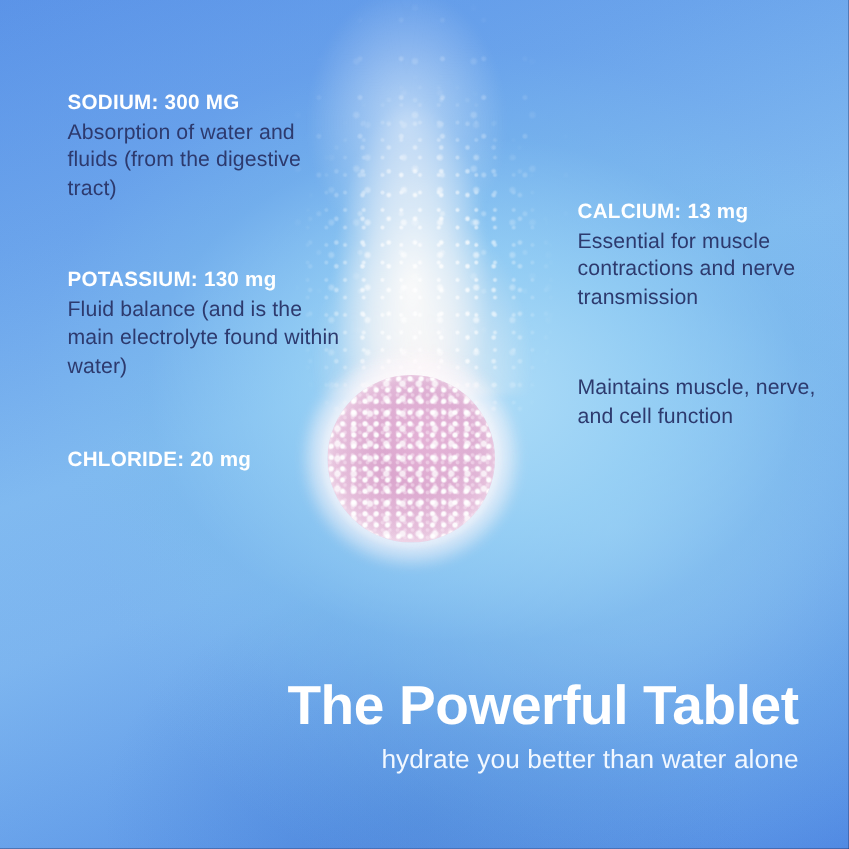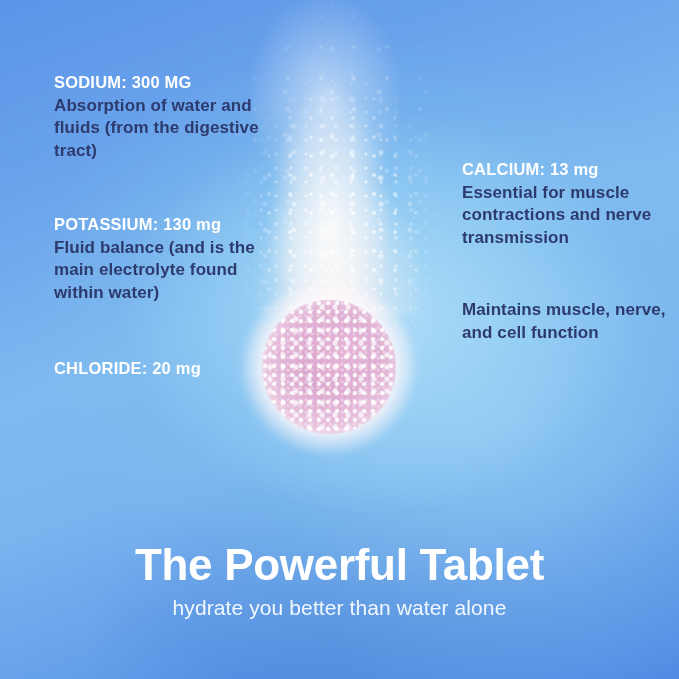--- a/index.html
+++ b/index.html
@@ -123,40 +123,40 @@
     margin: 0 0 2px 0;
     font-size: 16.5px;
     font-weight: bold;
     color: #ffffff;
     letter-spacing: 0.2px;
     line-height: 1.25;
   }
   .nutrient-desc {
     margin: 0;
     font-size: 17px;
-    font-weight: bold;
+    font-weight: normal;
     color: #2d3a6e;
     line-height: 1.33;
     letter-spacing: 0.1px;
   }
 
   .b-sodium    { left: 54px;  top: 72px;  width: 215px; }
   .b-potassium { left: 54px;  top: 214px; width: 222px; }
   .b-chloride  { left: 54px;  top: 358px; width: 235px; }
   .b-calcium   { left: 462px; top: 159px; width: 215px; }
   .b-magnesium { left: 462px; top: 299px; width: 215px; }
 
   
   .footer {
     position: absolute;
     left: 0;
     right: 0;
     bottom: 58px;
-    text-align: center;
-    padding: 0 28px;
+    text-align: right;
+    padding: 0 40px;
   }
   .headline {
     margin: 0 0 4px 0;
     font-size: 44px;
     font-weight: bold;
     color: #ffffff;
     letter-spacing: -0.3px;
     line-height: 1.12;
   }
   .subline {

